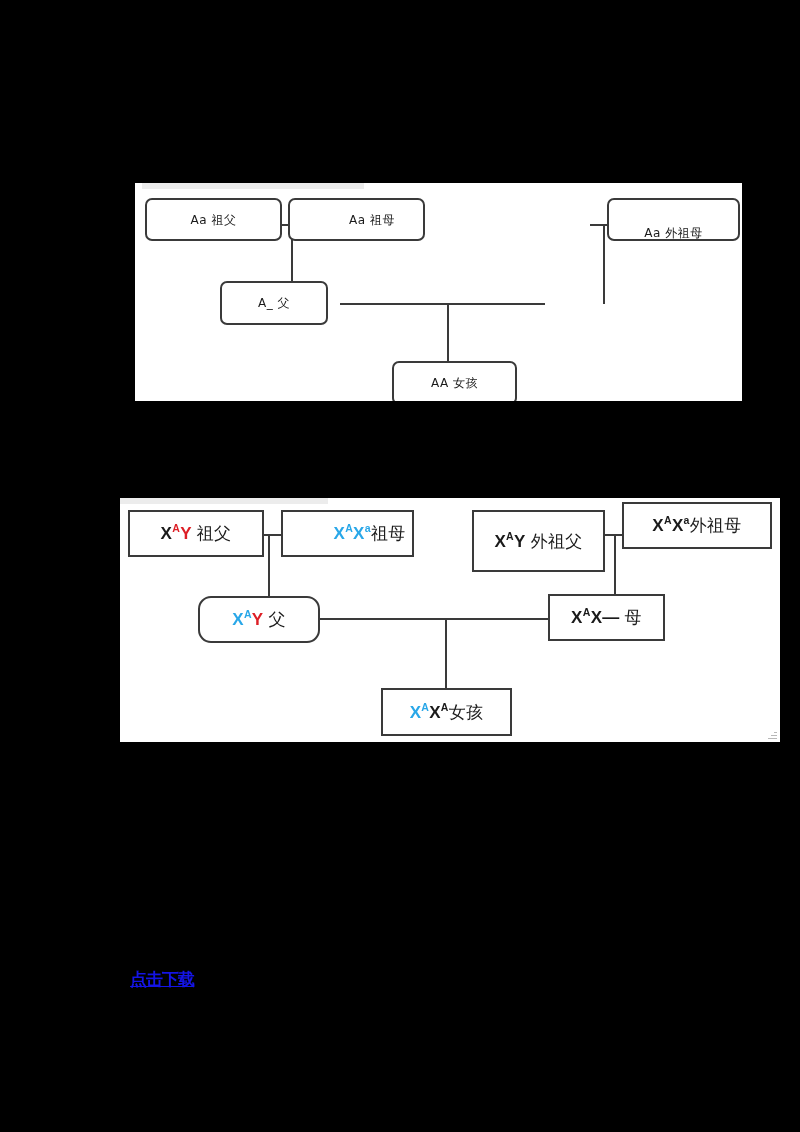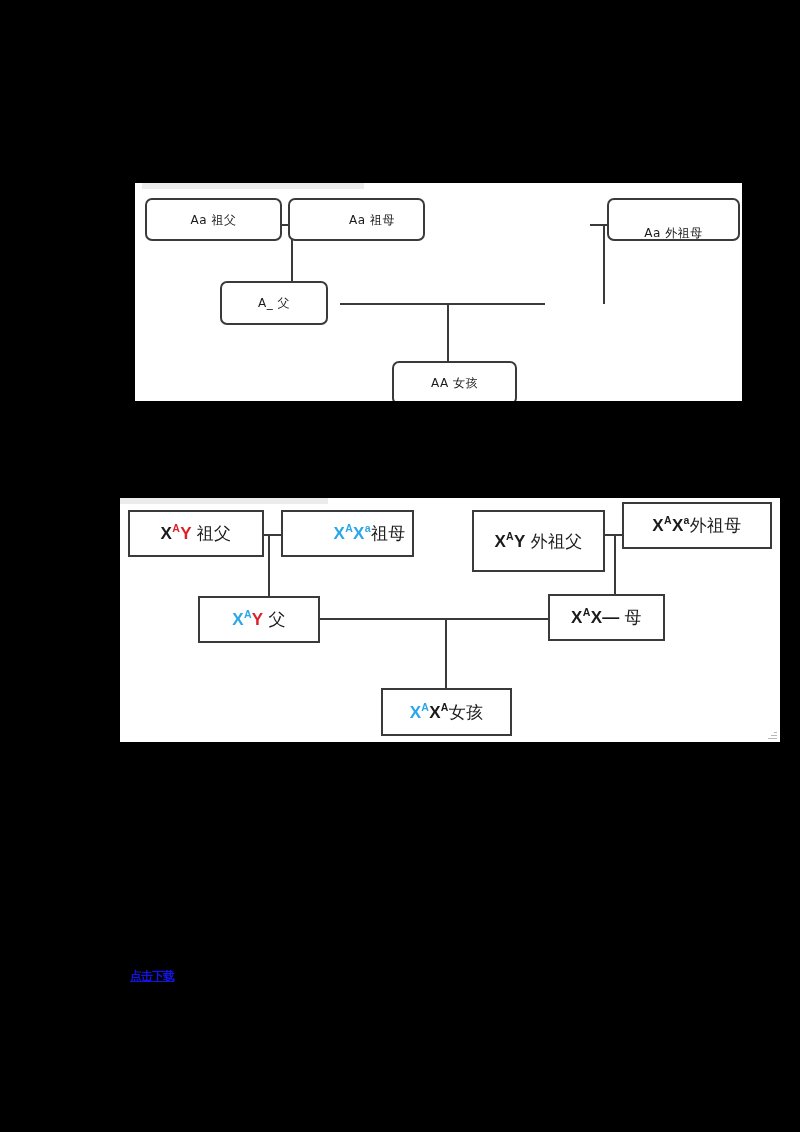--- a/index.html
+++ b/index.html
@@ -119,21 +119,21 @@
   .line.h { height: 2px; }
   .line.v { width: 2px; }
 
   
   #bottom-link {
     position: absolute;
     left: 130px;
     top: 968px;
     color: #1414e6;
     font-family: "DejaVu Sans", sans-serif;
-    font-size: 12px;
+    font-size: 17px;
     font-weight: bold;
     text-decoration: underline;
     letter-spacing: -1px;
     filter: blur(0.35px);
     cursor: pointer;
     white-space: nowrap;
   }
 </style>
 </head>
 <body>
@@ -209,21 +209,21 @@
         <span class="kin blk">外祖父</span>
       </span>
     </div>
 
     <div class="node" style="left:502px; top:4px; width:150px; height:47px;">
       <span class="label">
         <span class="geno blk">X<sup>A</sup>X<sup>a</sup></span><span class="kin blk">外祖母</span>
       </span>
     </div>
 
-    <div class="node" style="left:78px; top:98px; width:122px; height:47px;">
+    <div class="node" style="left:78px; top:98px; width:122px; height:47px;border-radius:13px;">
       <span class="label">
         <span class="geno blue">X<sup>A</sup></span><span class="geno red">Y</span>
         <span class="kin blk">父</span>
       </span>
     </div>
 
     <div class="node" style="left:428px; top:96px; width:117px; height:47px;">
       <span class="label">
         <span class="geno blk">X<sup>A</sup>X—</span>
         <span class="kin blk">母</span>

